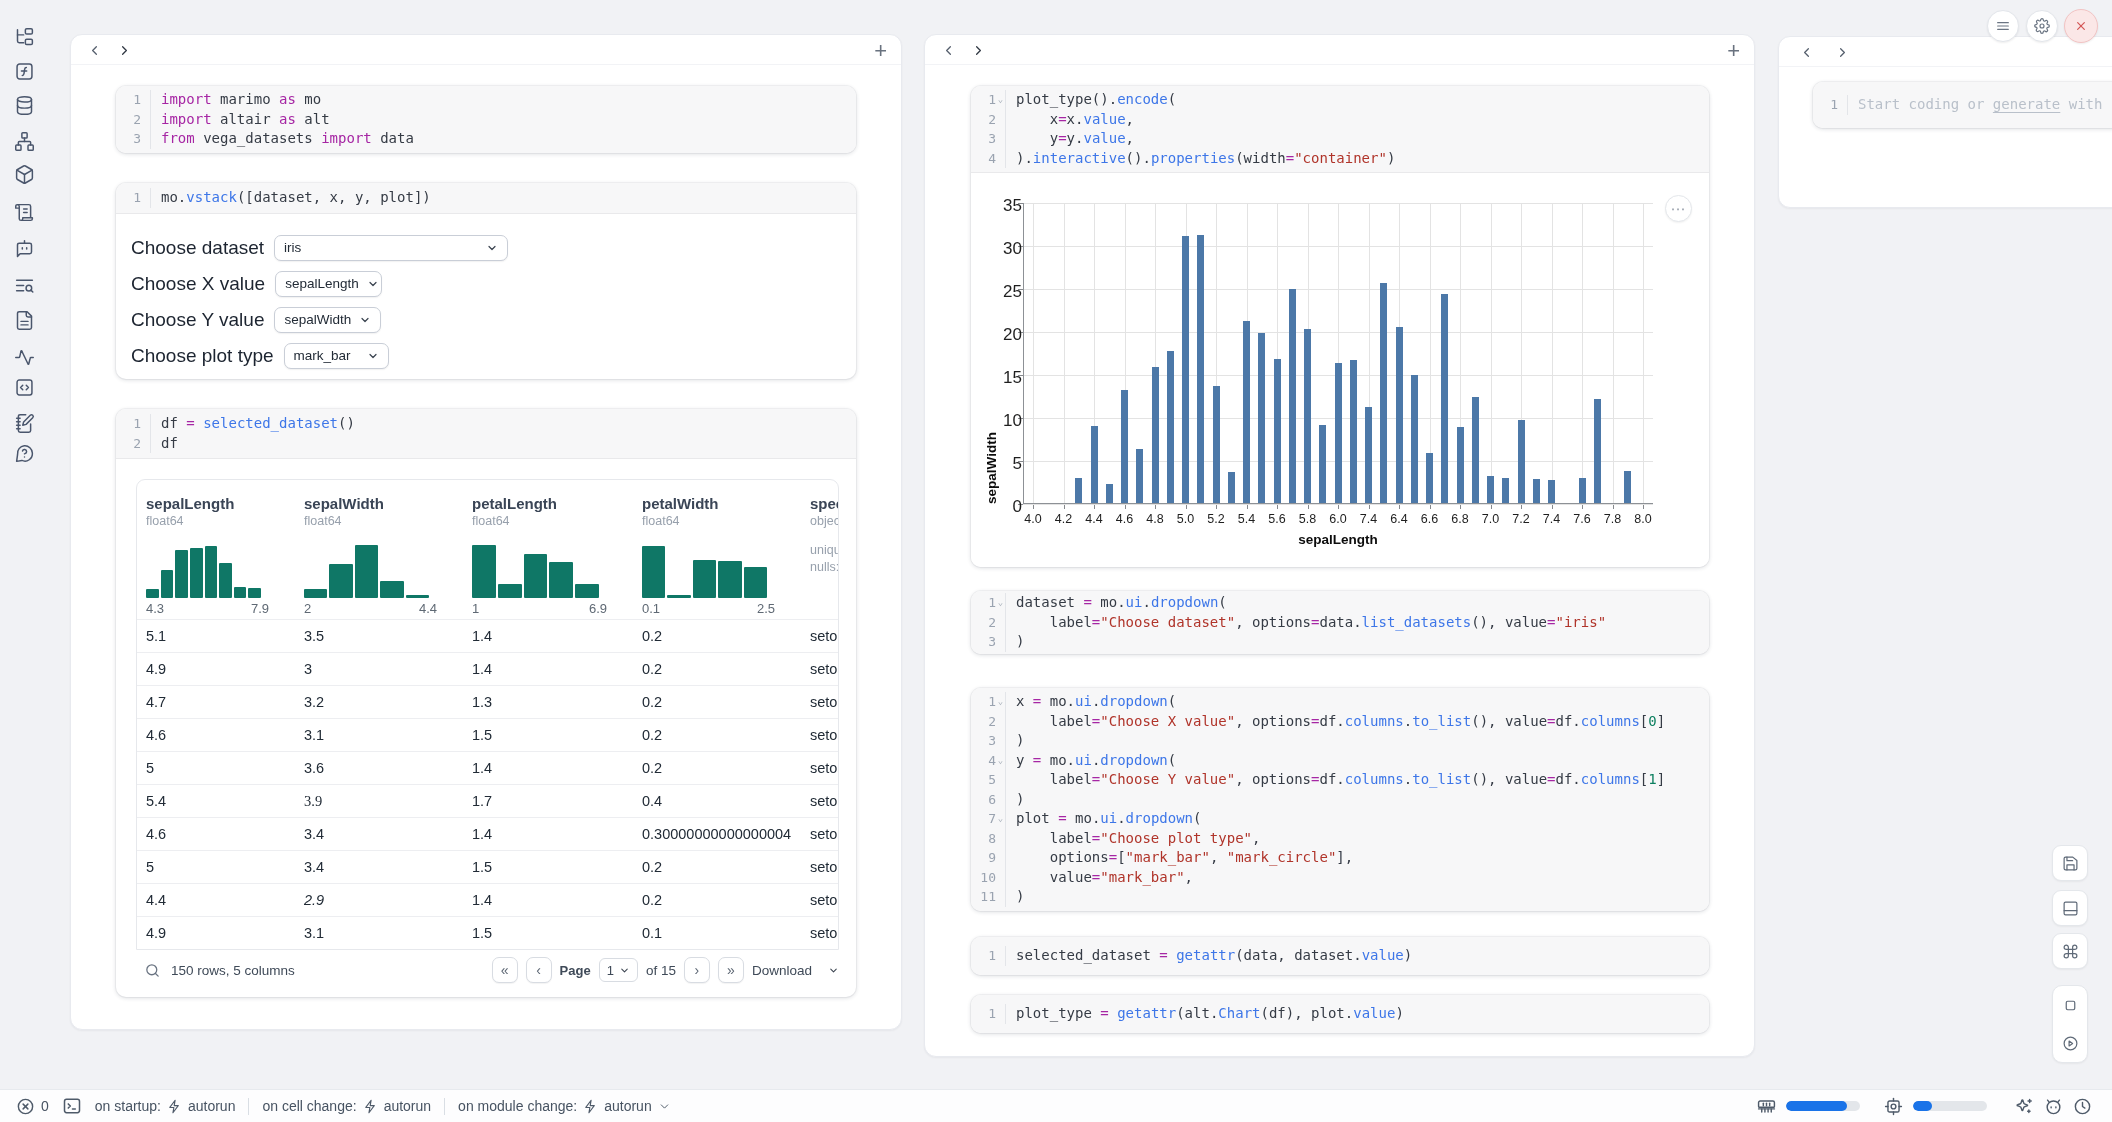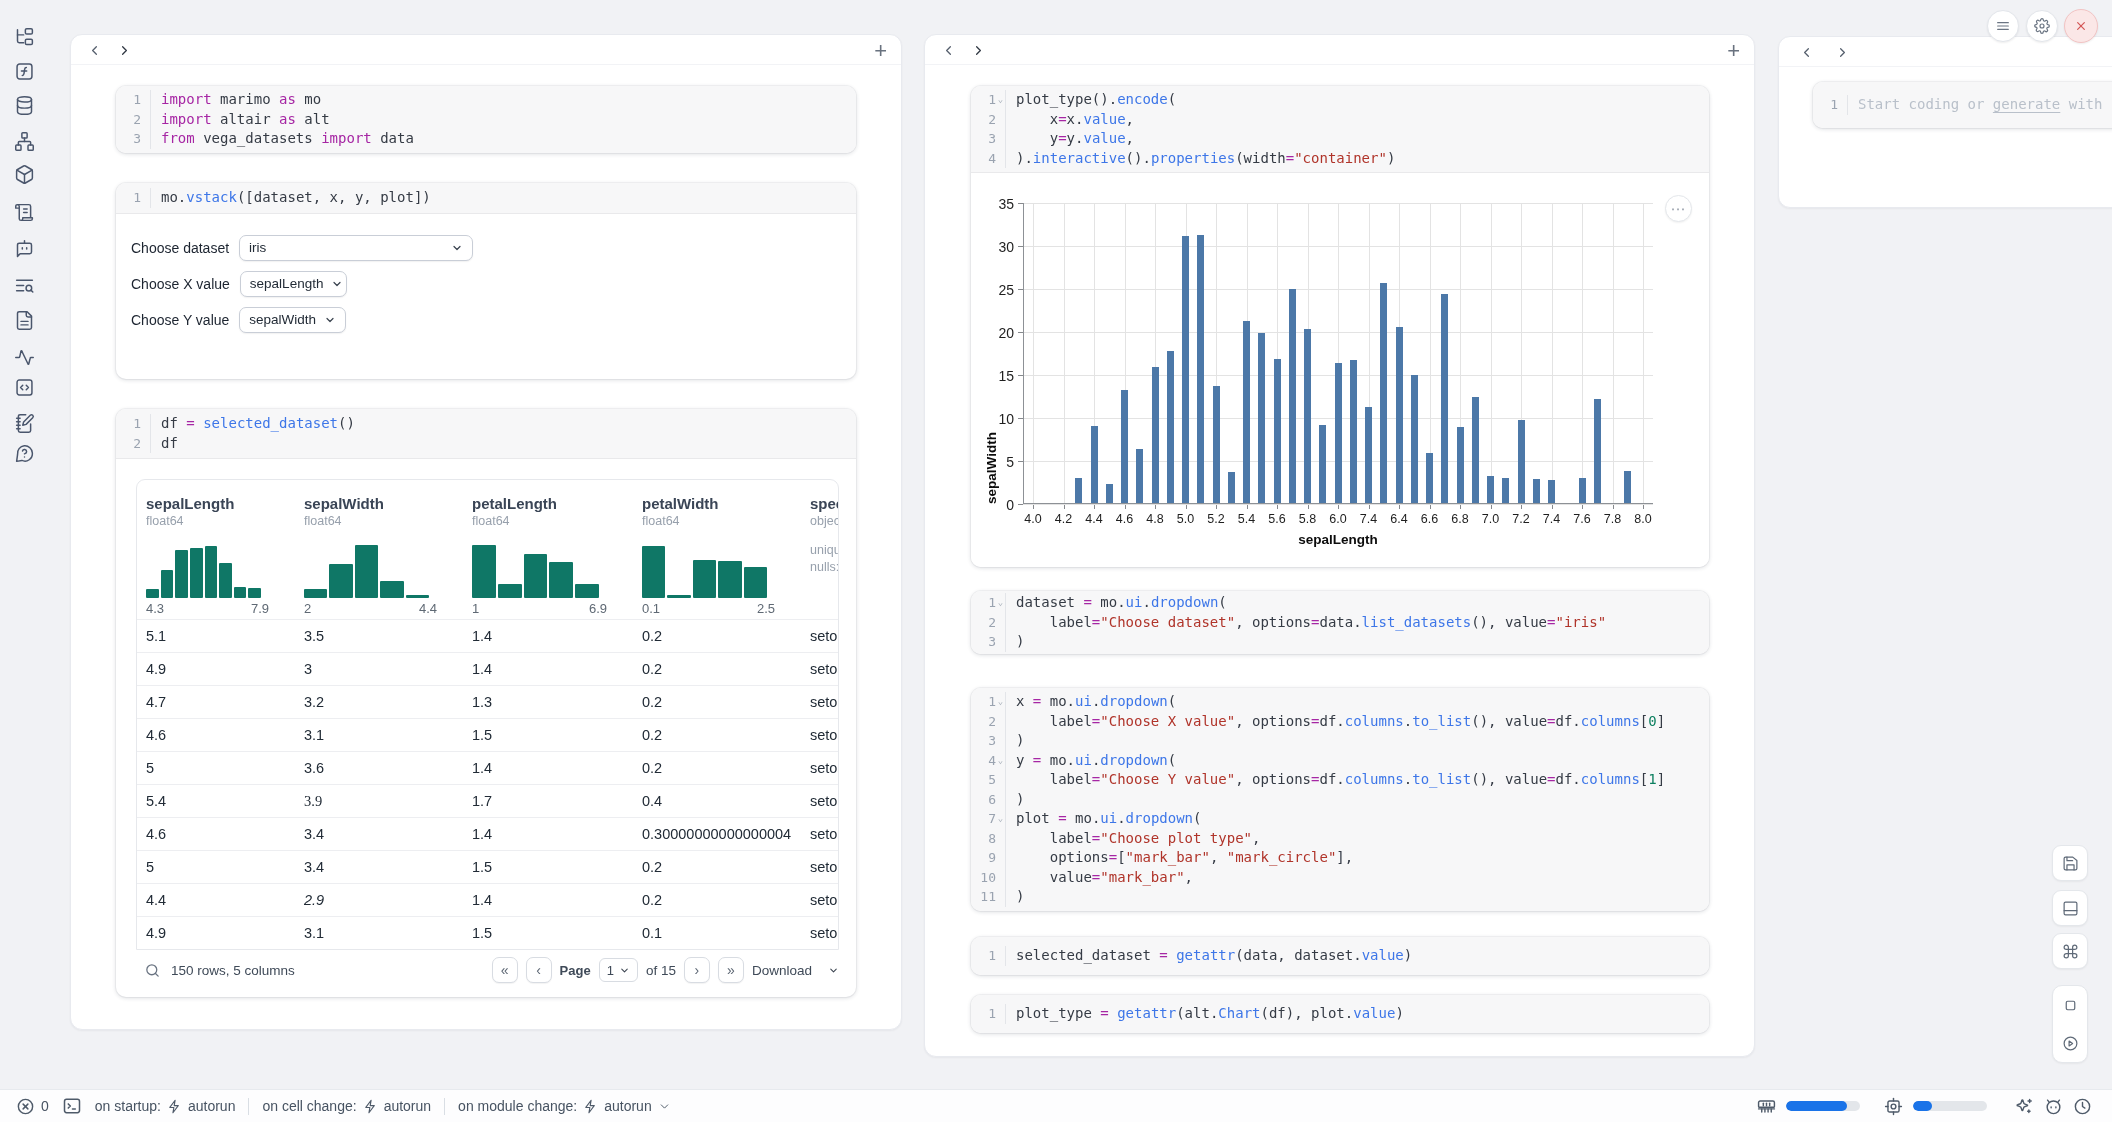--- a/index.html
+++ b/index.html
@@ -26,21 +26,21 @@
   .cl{display:flex;line-height:19.5px}
   .gut{width:34px;flex:none;display:flex;justify-content:flex-end;align-items:center;color:#9aa3b0;font-size:13px}
   .gut .fold{width:9px;font-size:9px;color:#a9b1bb;text-align:center}
   .ct{flex:1;border-left:1px solid #e3e5e9;padding-left:10px;white-space:pre;color:#353b45}
   .t-k{color:#a626a4}.t-f{color:#3d76e8}.t-s{color:#b0342a}.t-o{color:#a626a4}.t-n{color:#0c7f5f}
   .cdiv{height:1px;background:#e9e9eb}
 
   
   .outzone{padding-top:16px}
   .outrow{display:flex;align-items:center;gap:10px;height:36px;padding-left:15px}
-  .outrow .lbl{font-size:14px;color:#1c2430}
+  .outrow .lbl{font-size:19px;color:#1c2430}
   .select{height:26px;border:1px solid #c9ced7;border-radius:7px;background:#fff;
           box-shadow:0 1px 1.5px rgba(0,0,0,.06);display:flex;align-items:center;
           justify-content:space-between;padding:0 9px;font-size:13.5px;color:#222b36;cursor:pointer}
   .select svg{width:12px;height:12px;stroke:#39424e;stroke-width:2.4;fill:none;stroke-linecap:round;stroke-linejoin:round;flex:none;margin-left:8px}
 
   
   .tbl{position:absolute;left:20px;top:70px;width:703px;border:1px solid #e6e8ec;border-radius:9px 9px 0 0;overflow:hidden;background:#fff}
   .thead{display:flex;padding-top:14px}
   .th{padding-left:9px;flex:none}
   .th .nm{font-weight:bold;font-size:15px;color:#3a4556;line-height:19px;white-space:nowrap;overflow:hidden}
@@ -61,21 +61,21 @@
   .searchic{width:17px;height:17px;stroke:#6a7482;fill:none;stroke-width:1.8;stroke-linecap:round}
 
   
   .chart{position:relative;height:394px;background:#fff;font-family:"Liberation Sans",sans-serif}
   .plot{position:absolute;left:52px;top:30px;width:630px;height:301px;border-left:1px solid #8d9196;border-bottom:1px solid #8d9196}
   .gl{position:absolute;background:#e3e3e3}
   .bar{position:absolute;background:#4c78a8}
   .tickx{position:absolute;width:1px;height:5px;background:#86898d}
   .ticky{position:absolute;width:5px;height:1px;background:#86898d}
   .xl{position:absolute;top:339px;font-size:12.5px;color:#1f1f1f;transform:translateX(-50%)}
-  .yl{position:absolute;left:0;width:43px;text-align:right;font-size:14px;color:#1f1f1f}
+  .yl{position:absolute;left:8px;width:43px;text-align:right;font-size:17px;color:#1f1f1f}
   .xtitle{position:absolute;top:359px;left:52px;width:630px;text-align:center;font-weight:bold;font-size:13.5px;color:#0c0c0c}
   .ytitle{position:absolute;left:13px;top:30px;height:301px;writing-mode:vertical-rl;transform:rotate(180deg);display:flex;align-items:center;font-weight:bold;font-size:13.5px;color:#0c0c0c}
   .menu-dots{position:absolute;left:694px;top:22px;width:27px;height:27px;border-radius:50%;background:#fff;border:1px solid #e4e7eb;box-shadow:0 1px 2px rgba(0,0,0,.06);display:flex;align-items:center;justify-content:center;color:#949ca8;font-size:15px;letter-spacing:1px;cursor:pointer}
 
   
   .placeholder{color:#b9c0ca}
   .placeholder u{text-underline-offset:3px}
   .circ{position:absolute;width:32px;height:32px;border-radius:50%;background:#fff;border:1px solid #e3e6eb;box-shadow:0 1px 2px rgba(0,0,0,.07);display:flex;align-items:center;justify-content:center;color:#6a7482;cursor:pointer}
   .circ svg{width:16px;height:16px;stroke:currentColor;fill:none;stroke-width:1.8;stroke-linecap:round;stroke-linejoin:round}
   .circ.close{width:34px;height:34px;background:#fbe7e7;border-color:#f2c4c4;color:#d35454}
@@ -240,20 +240,29 @@
               <span>sepalLength</span>
               <svg viewBox="0 0 24 24">
                 <path d="m6 9 6 6 6-6"></path>
               </svg>
             </span>
           </div>
           <div class="outrow">
             <span class="lbl">Choose Y value</span>
             <span class="select" style="width: 107px;">
               <span>sepalWidth</span>
+              <svg viewBox="0 0 24 24">
+                <path d="m6 9 6 6 6-6"></path>
+              </svg>
+            </span>
+          </div>
+          <div class="outrow">
+            <span class="lbl">Choose plot type</span>
+            <span class="select" style="width: 105px;">
+              <span>mark_bar</span>
               <svg viewBox="0 0 24 24">
                 <path d="m6 9 6 6 6-6"></path>
               </svg>
             </span>
           </div>
         </div>
     </div>
 
     <div class="cell" style="left:45px;top:374px;width:740px;height:588px">
       <div class="code" style="padding:5px 0">

